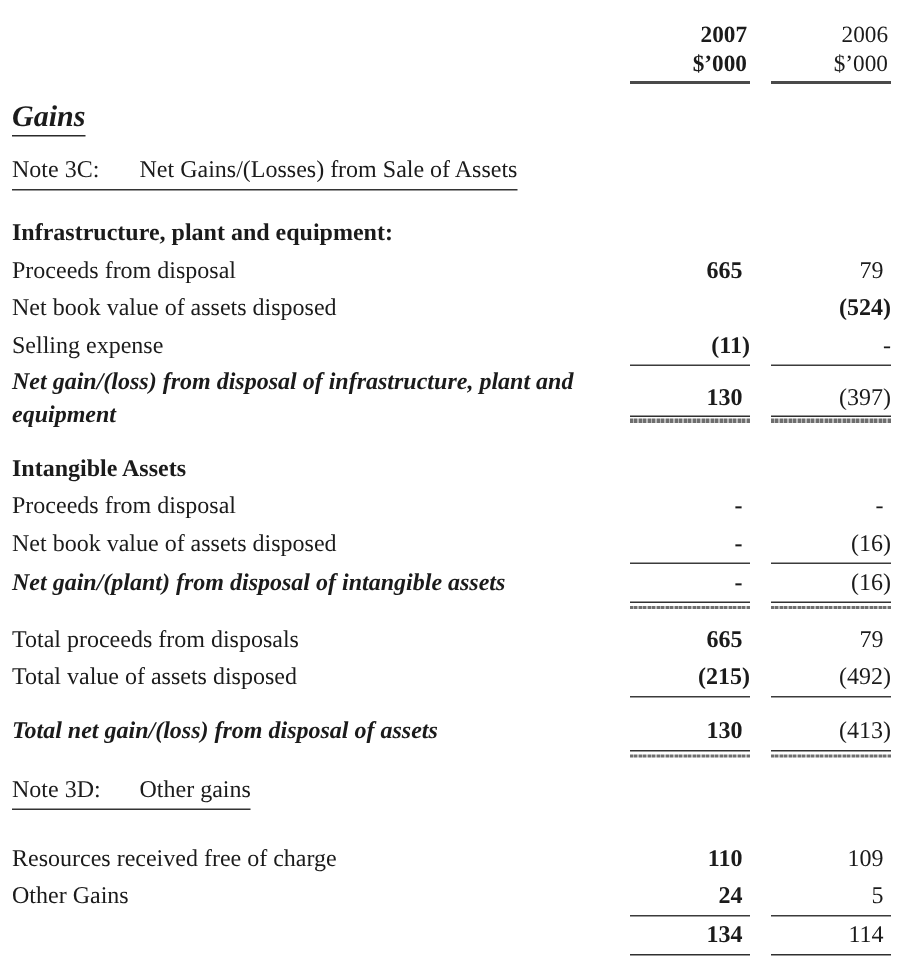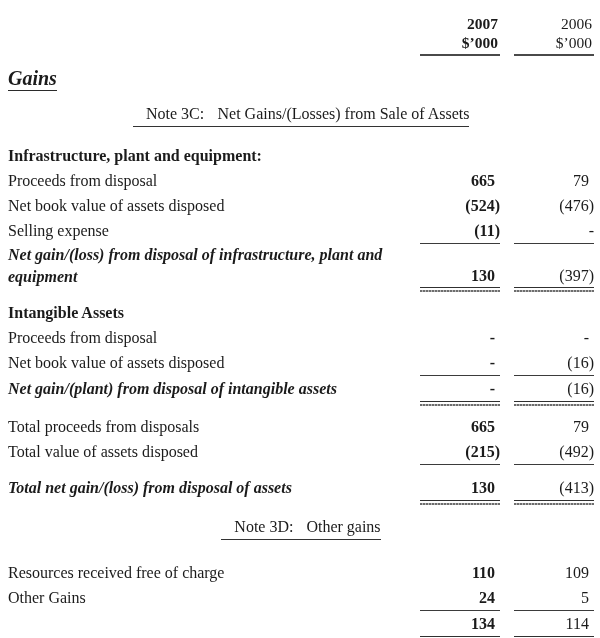--- a/index.html
+++ b/index.html
@@ -34,27 +34,27 @@
 
   .data-row { line-height: 25px; }
   .hdr-row  { line-height: 19px; font-size: 15.5px; }
 
   
   .h-gains { margin-top: 12px; line-height: 20px; }
   .h-gains > span {
     font-weight: bold; font-style: italic; font-size: 20px;
     border-bottom: 1.7px solid #2b2b2b; padding-bottom: 1px;
   }
-  .h-note { margin-top: 14px; line-height: 20px; text-align: center; }
+  .h-note { margin-top: 14px; line-height: 20px; }
   .note-line { display: inline-block; border-bottom: 1.5px solid #333333; padding-bottom: 2px; }
   .note-no { display: inline-block; min-width: 85px; }
   .h-section { font-weight: bold; margin-top: 16px; line-height: 25px; }
 
   
-  .tall { align-items: flex-end; line-height: 22px; }
+  .tall { align-items: center; line-height: 22px; }
   .bi { font-weight: bold; font-style: italic; }
 
   .sp10 { height: 10px; } .sp12 { height: 12px; } .sp20 { height: 20px; }
 </style>
 </head>
 <body>
 
 <div class="page">
 
   <div class="row hdr-row">
@@ -79,21 +79,20 @@
   <div class="h-section">Infrastructure, plant and equipment:</div>
 
   <div class="row data-row">
     <div class="lbl">Proceeds from disposal</div>
     <div class="num c07 np">665</div>
     <div class="num c06 np">79</div>
   </div>
   <div class="row data-row">
     <div class="lbl">Net book value of assets disposed</div>
     <div class="num c07">(524)</div>
-    <div class="num c06">(476)</div>
   </div>
   <div class="row data-row">
     <div class="lbl">Selling expense</div>
     <div class="num c07 u">(11)</div>
     <div class="num c06 u">-</div>
   </div>
   <div class="row tall">
     <div class="lbl bi">Net gain/(loss) from disposal of infrastructure, plant and equipment</div>
     <div class="num c07 np d">130</div>
     <div class="num c06 d">(397)</div>

